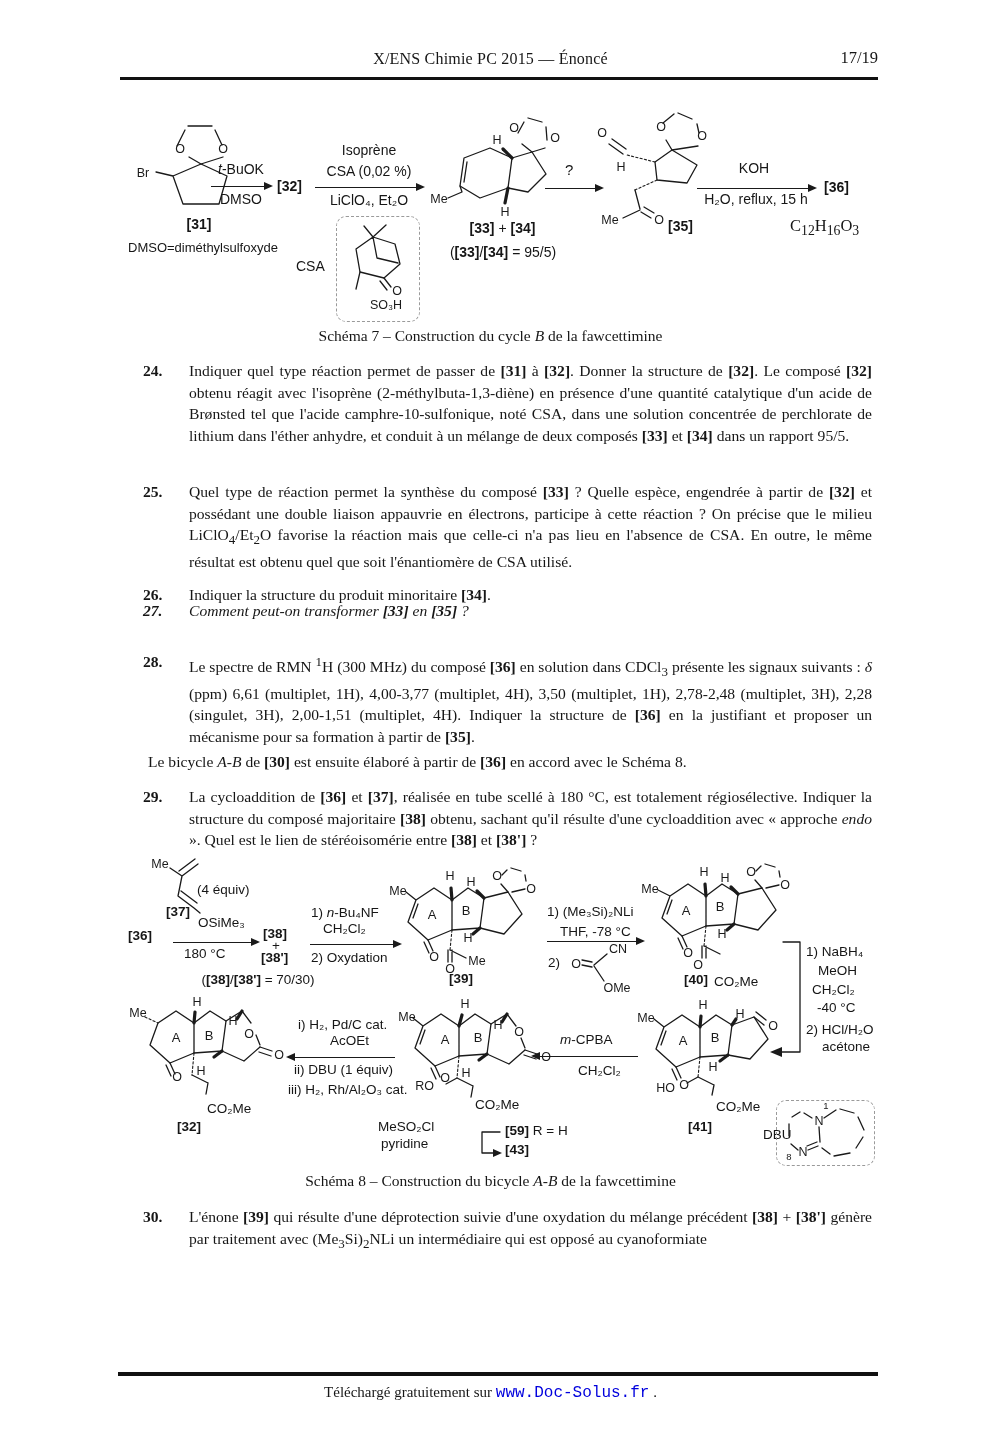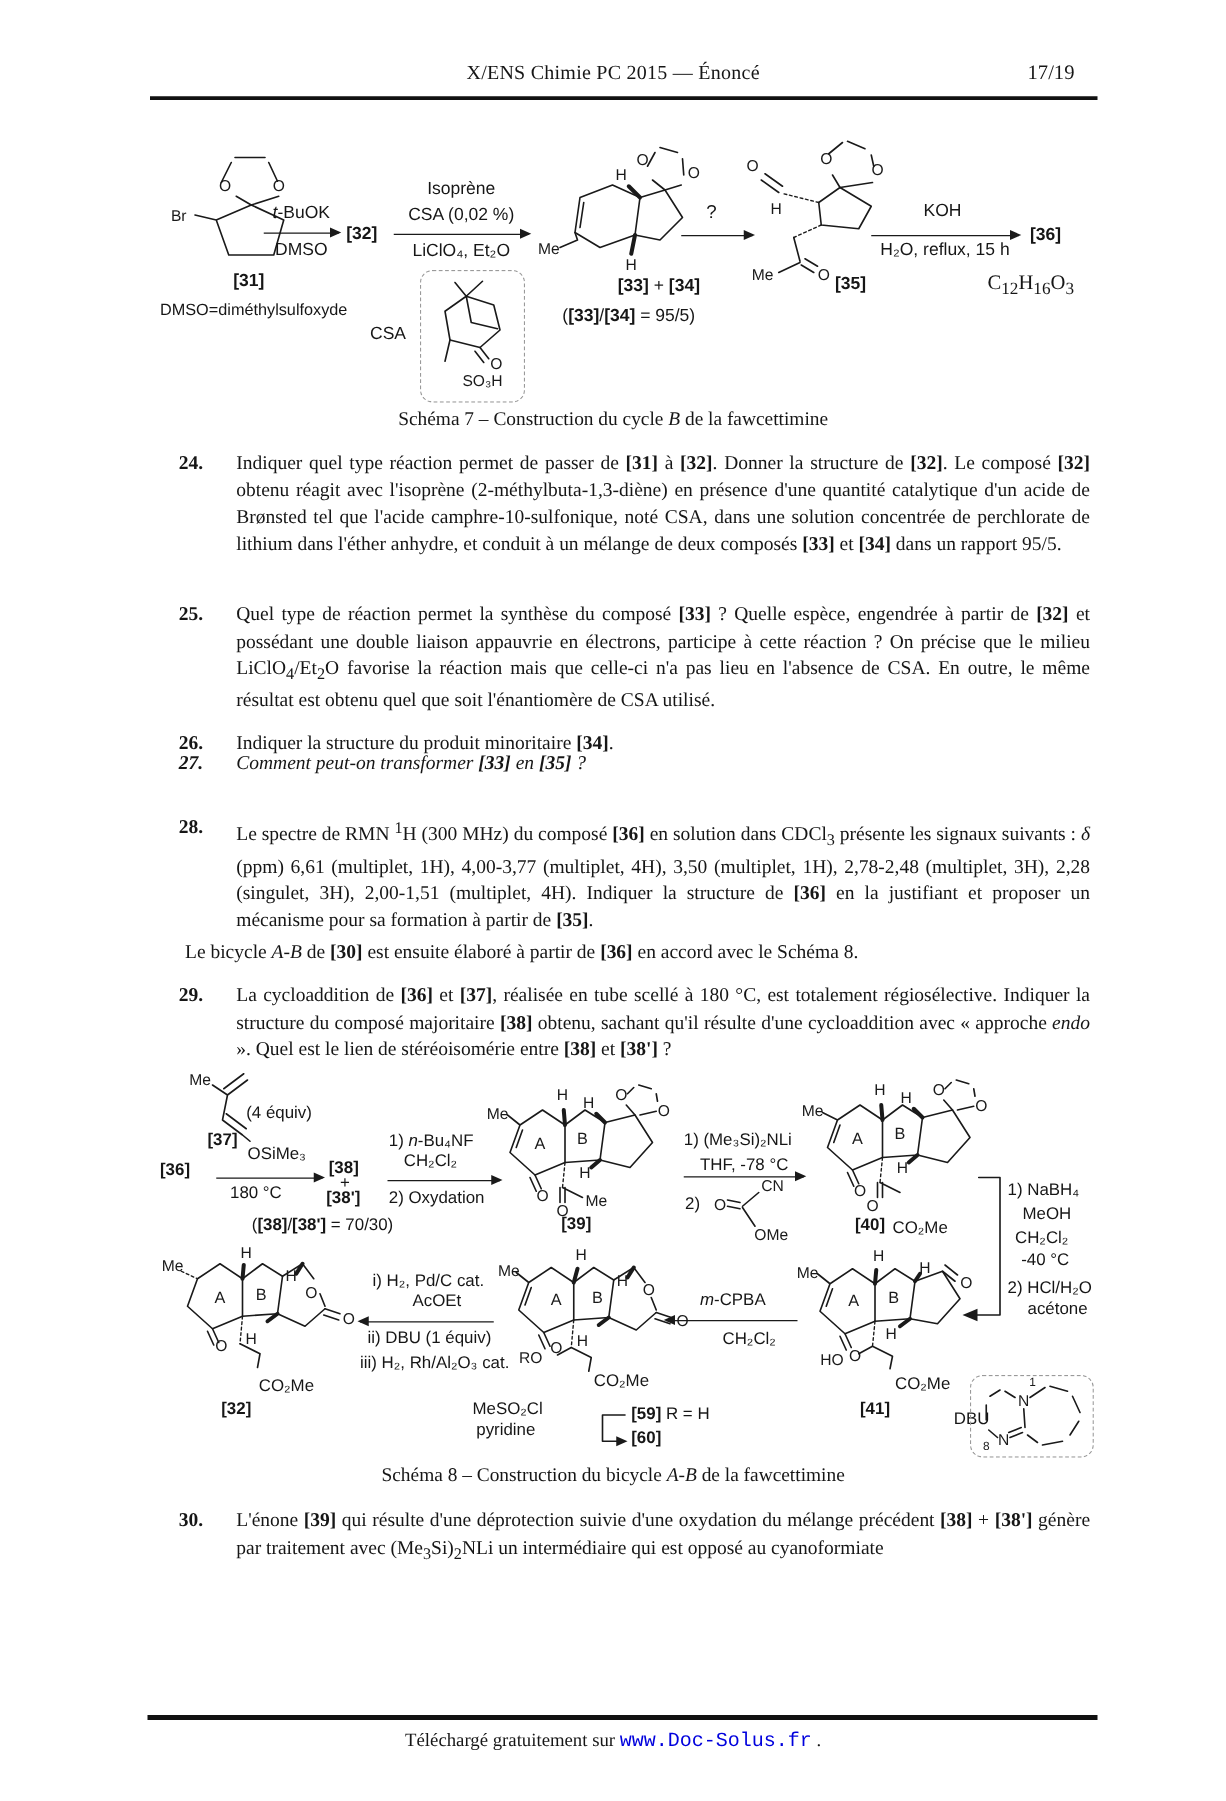--- a/index.html
+++ b/index.html
@@ -4,21 +4,21 @@
 <style>
   html,body{margin:0;padding:0;background:#9a9a9a;}
   .page{position:relative;width:981px;height:1441px;background:#ffffff;
         font-family:"Liberation Serif",serif;color:#161616;overflow:hidden;margin:0 auto;}
   .abs{position:absolute;white-space:nowrap;}
   .sans{font-family:"Liberation Sans","DejaVu Sans",sans-serif;}
   .s7lbl{font-size:14px;line-height:1.1;}
   .s8lbl{font-size:13.5px;line-height:1.1;}
   .ctr{text-align:center;}
   .hdr-title{position:absolute;left:0;top:50px;width:981px;text-align:center;font-size:16px;letter-spacing:.2px;}
-  .hdr-page{position:absolute;left:822px;top:48px;width:56px;font-size:16.5px;}
+  .hdr-page{position:absolute;left:822px;top:48px;width:56px;text-align:right;font-size:16.5px;}
   .rule{position:absolute;background:#111;}
   .arrow{position:absolute;height:0;border-top:1.4px solid #1a1a1a;}
   .arrow::after{content:"";position:absolute;right:-2px;top:-4.6px;width:0;height:0;
     border-left:9px solid #1a1a1a;border-top:4px solid transparent;border-bottom:4px solid transparent;}
   .arrow.left::after{left:-2px;right:auto;border-left:none;border-right:9px solid #1a1a1a;}
   .q{position:absolute;left:143px;width:729px;font-size:15.6px;line-height:21.6px;}
   .qnum{position:absolute;left:0;top:0;font-weight:bold;}
   .qtext{margin-left:46px;text-align:justify;}
   .caption{position:absolute;left:0;width:981px;text-align:center;font-size:15.5px;}
   .dashedbox{position:absolute;border:1.5px dashed #9a9a9a;border-radius:10px;}
@@ -80,21 +80,21 @@
       <path d="M94 52 L114 46 L128 68 L110 86 L90 82"></path>
       <path d="M114 46 L104 38 M100 27 L106 16 M110 12 L124 16 M128 21 L129 34 M127 42 L114 46"></path>
       <line class="thick" x1="94" y1="52" x2="85" y2="43"></line>
       <line class="thick" x1="90" y1="82" x2="87" y2="97"></line>
       <text x="21" y="97">Me</text>
       <text x="79" y="38">H</text>
       <text x="87" y="110">H</text>
       <text x="96" y="26">O</text>
       <text x="137" y="36">O</text>
     </svg>
-    <div class="abs sans s7lbl ctr" style="left:445px;top:221px;width:115px;text-align:right;"><b>[33]</b> + <b>[34]</b></div>
+    <div class="abs sans s7lbl ctr" style="left:445px;top:221px;width:115px;"><b>[33]</b> + <b>[34]</b></div>
     <div class="abs sans s7lbl ctr" style="left:432px;top:245px;width:142px;">(<b>[33]</b>/<b>[34]</b> = 95/5)</div>
 
     <div class="abs sans s7lbl" style="left:565px;top:162px;font-size:15px;">?</div>
     <div class="arrow" style="left:545px;top:188px;width:57px;"></div>
 
     <svg class="struct" style="left:585px;top:106px;" width="130" height="130" viewBox="0 0 130 130">
       <path d="M87 44 L70 56 L72 74 L102 77 L112 59 Z"></path>
       <path d="M87 44 L81 34 M78 17 L89 8 M93 7 L107 13 M112 18 L114 27 M113 40 L87 44"></path>
       <line class="dsh" x1="70" y1="56" x2="42" y2="49"></line>
       <path d="M38 48 L24 38 M41 43 L27 33"></path>
@@ -301,21 +301,21 @@
       <text x="39" y="92" style="text-anchor:end;">RO</text>
     </svg>
     <div class="abs sans s8lbl" style="left:475px;top:1098px;">CO₂Me</div>
     <div class="abs sans s8lbl" style="left:505px;top:1124px;"><b>[59]</b> R = H</div>
     <div class="abs sans s8lbl" style="left:378px;top:1120px;">MeSO₂Cl</div>
     <div class="abs sans s8lbl" style="left:381px;top:1137px;">pyridine</div>
     <svg class="struct" style="left:475px;top:1126px;" width="40" height="34" viewBox="0 0 40 34">
       <polyline points="25,6 7,6 7,27 19,27"></polyline>
       <polygon class="head" points="27,27 18,23 18,31"></polygon>
     </svg>
-    <div class="abs sans s8lbl" style="left:505px;top:1143px;"><b>[60]</b></div>
+    <div class="abs sans s8lbl" style="left:505px;top:1143px;"><b>[43]</b></div>
 
     <div class="arrow left" style="left:288px;top:1057px;width:107px;"></div>
     <div class="abs sans s8lbl" style="left:298px;top:1018px;">i) H₂, Pd/C cat.</div>
     <div class="abs sans s8lbl" style="left:330px;top:1034px;">AcOEt</div>
     <div class="abs sans s8lbl" style="left:294px;top:1063px;">ii) DBU (1 équiv)</div>
     <div class="abs sans s8lbl" style="left:288px;top:1083px;">iii) H₂, Rh/Al₂O₃ cat.</div>
 
     <svg class="struct" style="left:128px;top:995px;" width="160" height="125" viewBox="0 0 160 125">
       <path class="dsh" d="M17 22 L30 28"></path>
       <path d="M30 28 L48 16 L66 28 L66 58 L42 68 L22 50 Z"></path>

